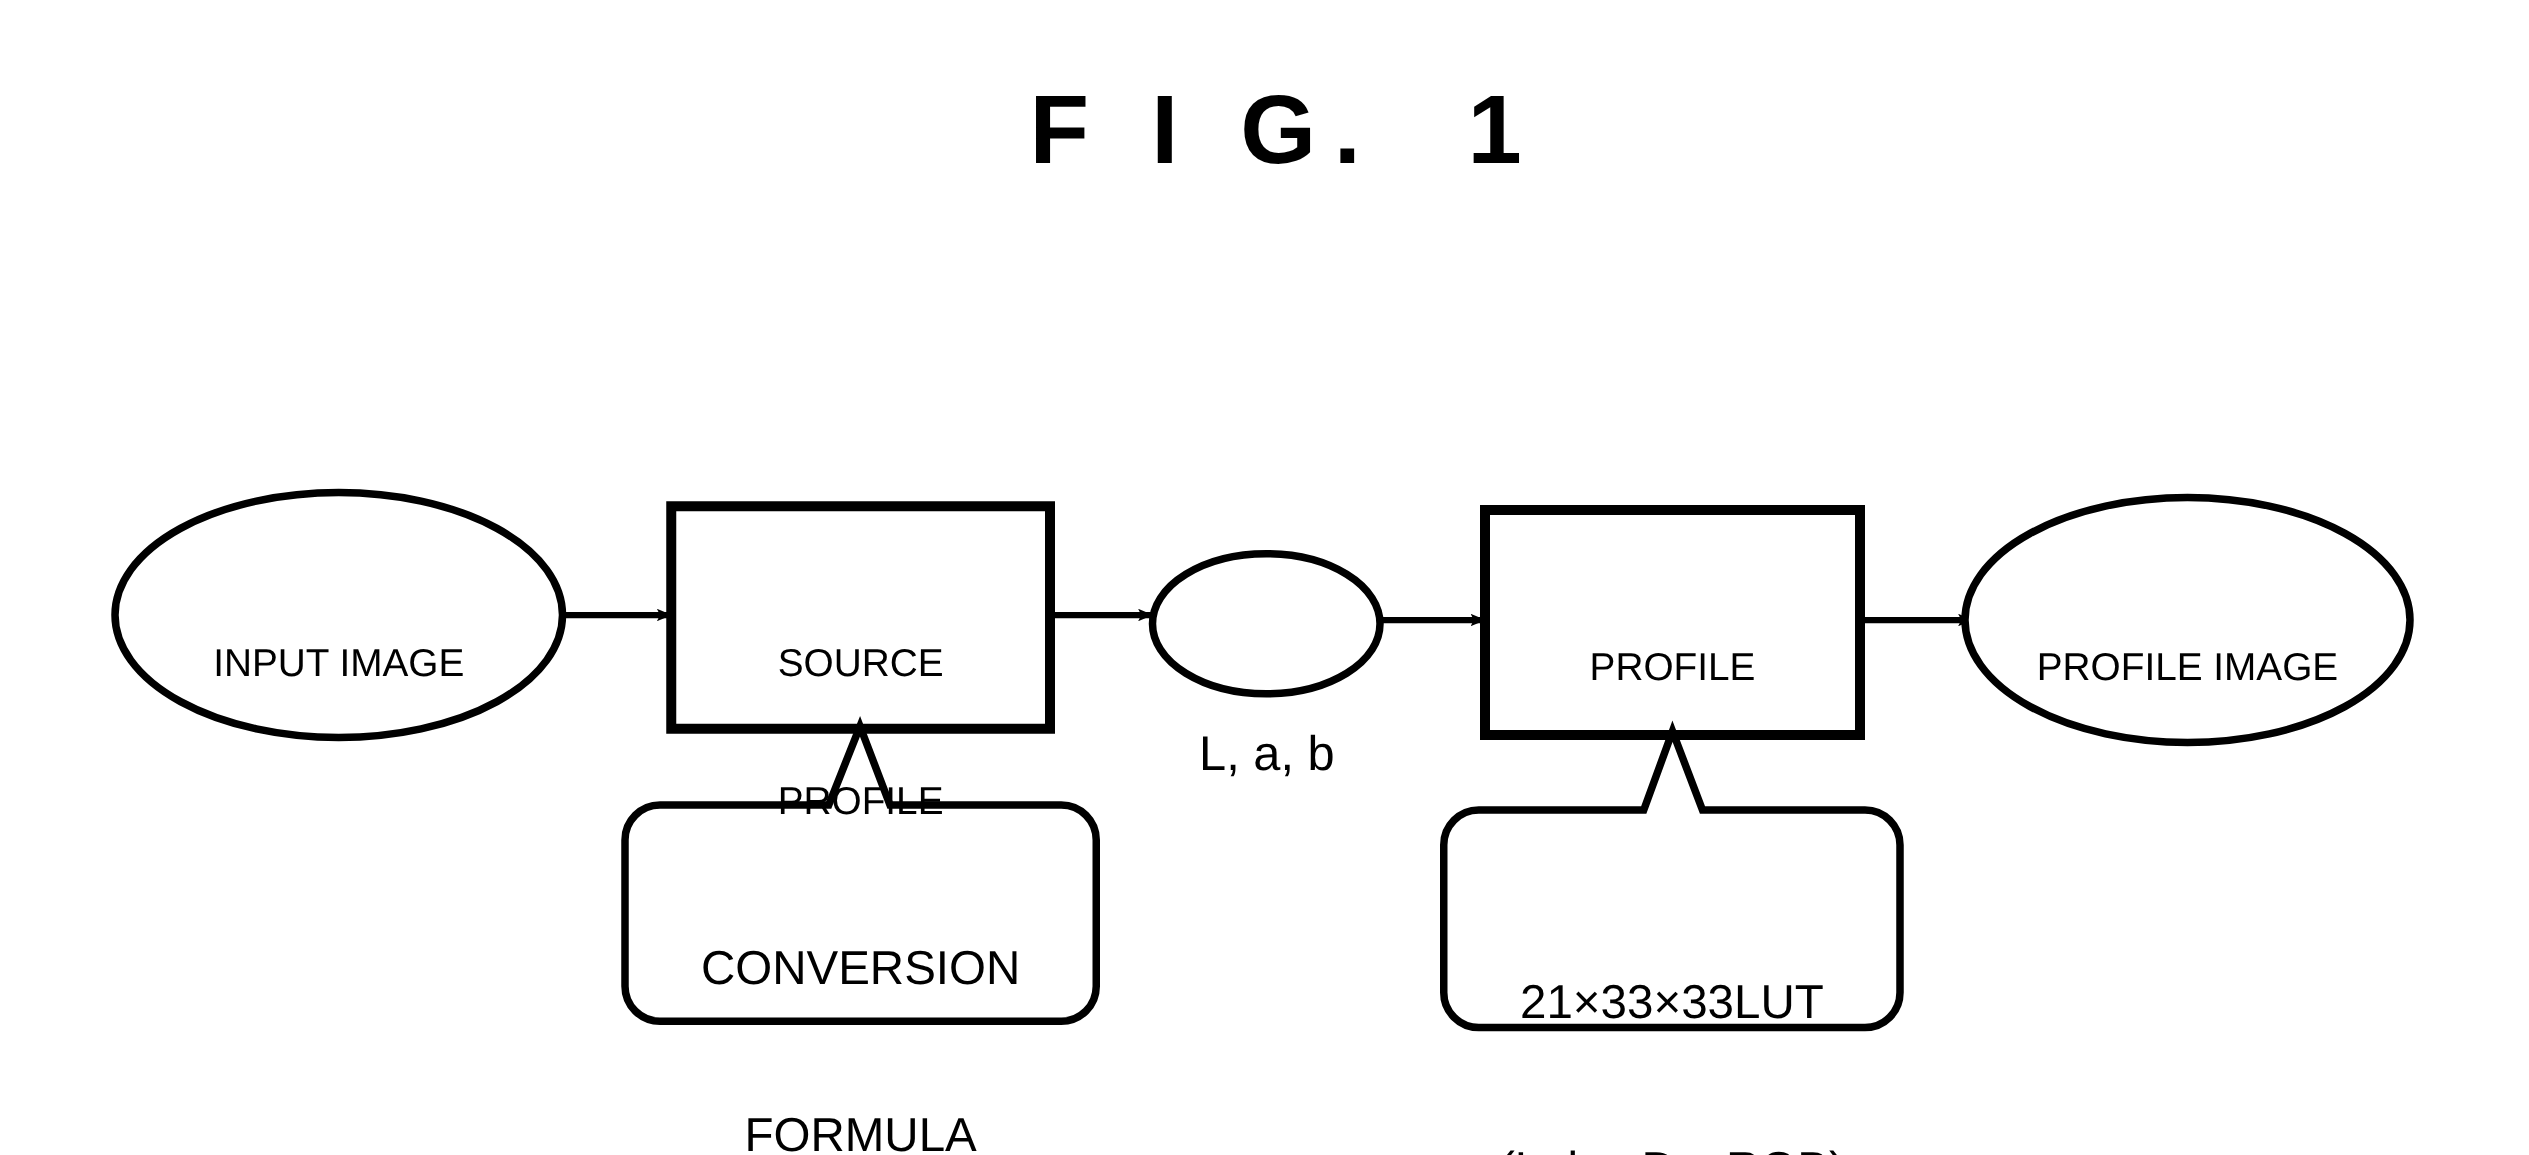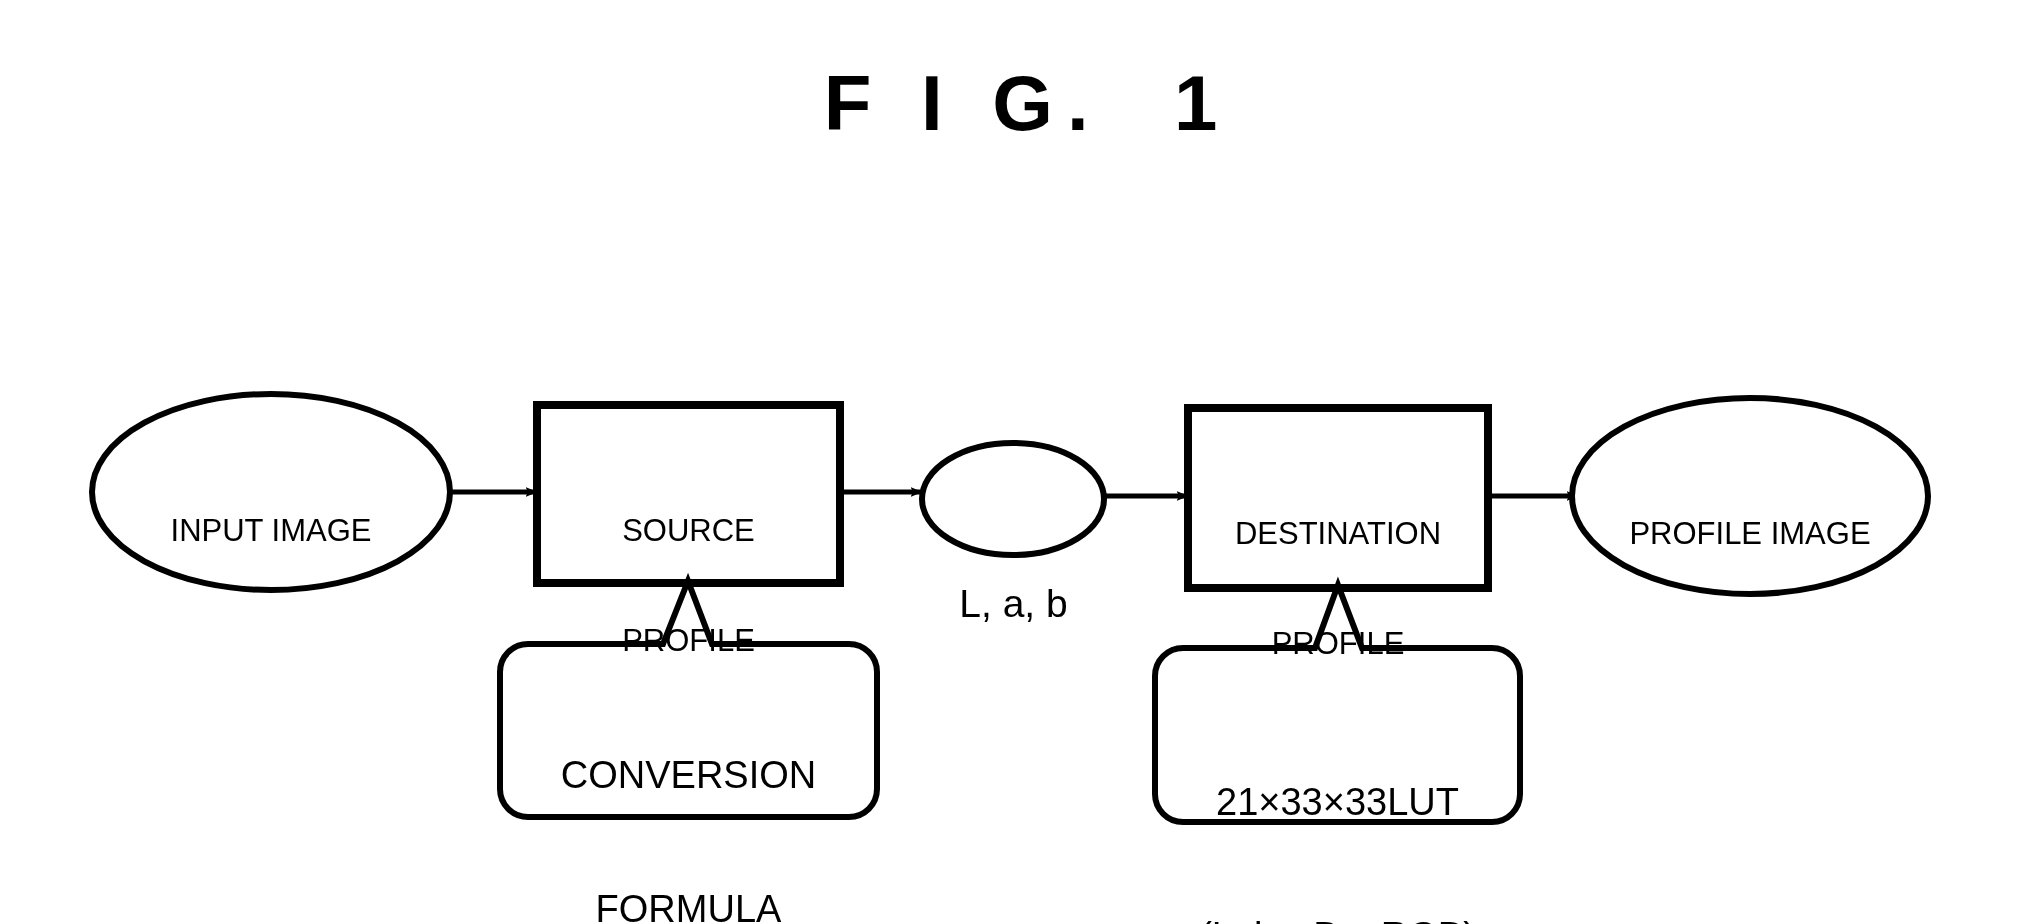--- a/index.html
+++ b/index.html
@@ -135,21 +135,20 @@
   <div class="node-label lbl-big" id="label-source-profile">
     <span class="line2">SOURCE</span>
     <span class="line2">PROFILE</span>
   </div>
 
   <div class="node-label lbl-mid" id="label-lab">
     <span class="line2">L, a, b</span>
   </div>
 
   <div class="node-label lbl-big" id="label-dest-profile">
-    <span class="line2">DESTINATION</span>
     <span class="line2">PROFILE</span>
   </div>
 
   <div class="node-label lbl-big" id="label-output-image">
     <span class="line2">PROFILE IMAGE</span>
   </div>
 
   <div class="node-label lbl-small" id="label-conversion">
     <span class="line2">CONVERSION</span>
     <span class="line2">FORMULA</span>

